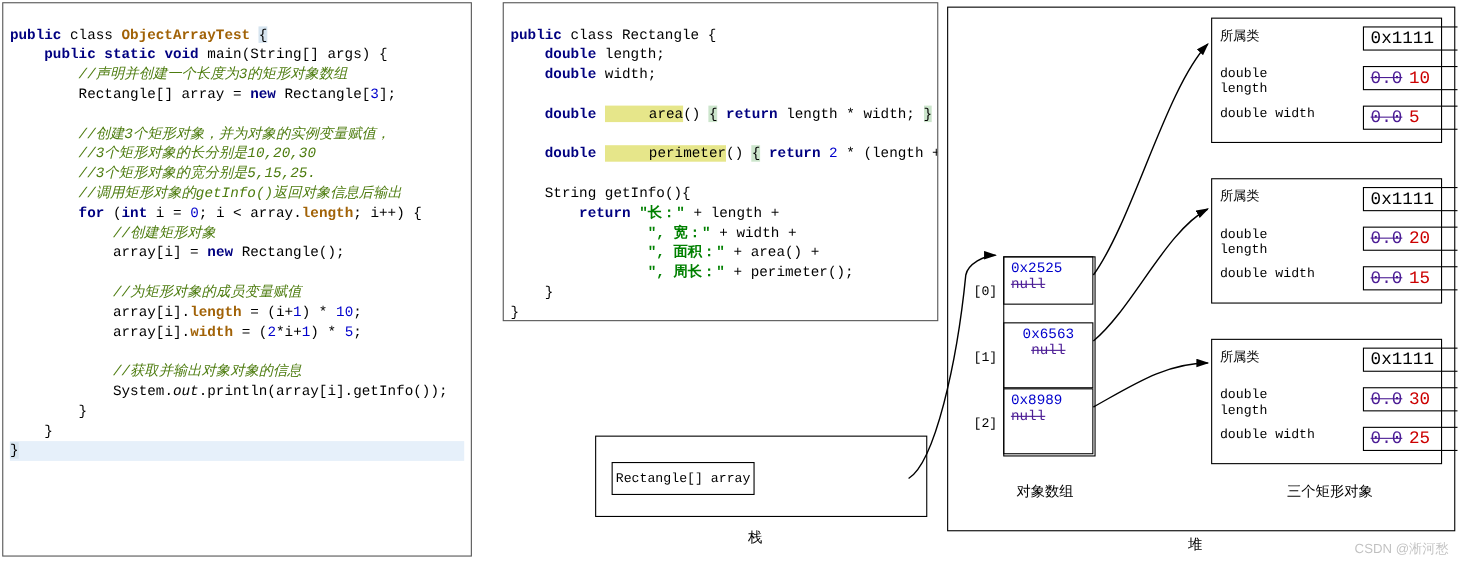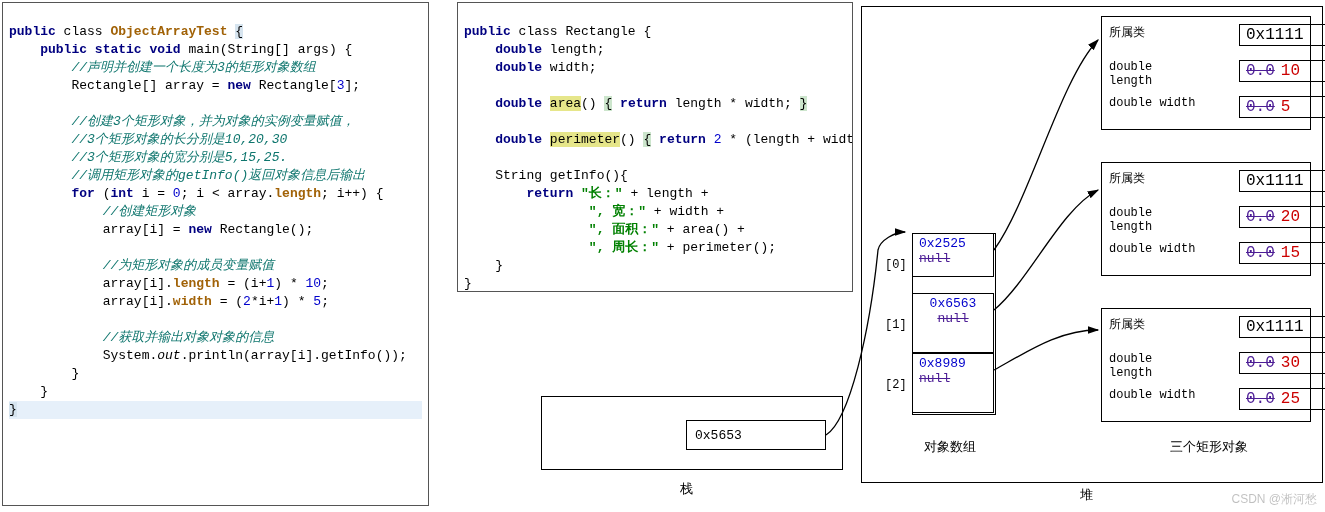--- a/index.html
+++ b/index.html
@@ -1,23 +1,23 @@
 <!DOCTYPE html>
 <html><head>
 <meta charset="utf-8">
 <style>
   html,body{margin:0;padding:0;background:#fff;font-family:Consolas,"Courier New",monospace;font-size:13px;color:#000;}
   .page{position:relative;width:1325px;height:512px;}
   .codebox{position:absolute;border:1px solid #555;background:#fff;white-space:pre;overflow:hidden;line-height:18px;padding:2px 6px;box-sizing:border-box;}
   .kw{color:#000080;font-weight:bold;}
-  .cm{color:#0f766e;font-style:italic;}
+  .cm{color:#4d7c0f;font-style:italic;}
   .str{color:#008000;font-weight:bold;}
   .fn{color:#a16207;font-weight:bold;}
   .it{font-style:italic;}
-  .hl{background:#e6e68a;}
+  .hl{background:#e6e68a;padding-left:40px;}
   .hlr{background:#cce5cc;}
   .brace-hl{background:#d6e4ef;}
   .sel-line{background:#e6f0fa;display:inline-block;width:100%;}
   .stack{position:absolute;border:1px solid #000;}
   .stack-cell{position:absolute;border:1px solid #000;box-sizing:border-box;display:flex;align-items:center;justify-content:center;}
   .lbl{position:absolute;font-size:13px;}
   .heap{position:absolute;border:1px solid #000;}
   .arrbox{position:absolute;border:1px solid #000;}
   .arrcell{position:absolute;border:1px solid #000;box-sizing:border-box;text-align:left;padding:2px 6px;}
   .idx{position:absolute;font-size:12px;}
@@ -72,21 +72,21 @@
 
     <span>String getInfo(){</span>
         <span class="kw">return </span><span class="str">"长："</span><span> + length +</span>
                 <span class="str">", 宽："</span><span> + width +</span>
                 <span class="str">", 面积："</span><span> + area() +</span>
                 <span class="str">", 周长："</span><span> + perimeter();</span>
     <span>}</span>
 <span>}</span></div>
 
 <div class="stack" style="left:541px;top:396px;width:300px;height:72px;"></div>
-<div class="stack-cell" style="left:686px;top:420px;width:140px;height:30px;justify-content:flex-start;padding-left:8px;">0x5653</div>
+<div class="stack-cell" style="left:556px;top:420px;width:130px;height:30px;font-size:12px;">Rectangle[]  array</div>
 <div class="lbl" style="left:680px;top:480px;">栈</div>
 
 <div class="heap" style="left:861px;top:6px;width:460px;height:475px;"></div>
 <div class="heap-lbl" style="left:1080px;top:486px;">堆</div>
 
 <div class="arrbox" style="left:912px;top:233px;width:82px;height:180px;"></div>
 <div class="arrcell" style="left:912px;top:233px;width:82px;height:44px;">
   <div class="addr">0x2525</div>
   <div><span class="strike">null</span></div>
 </div>

